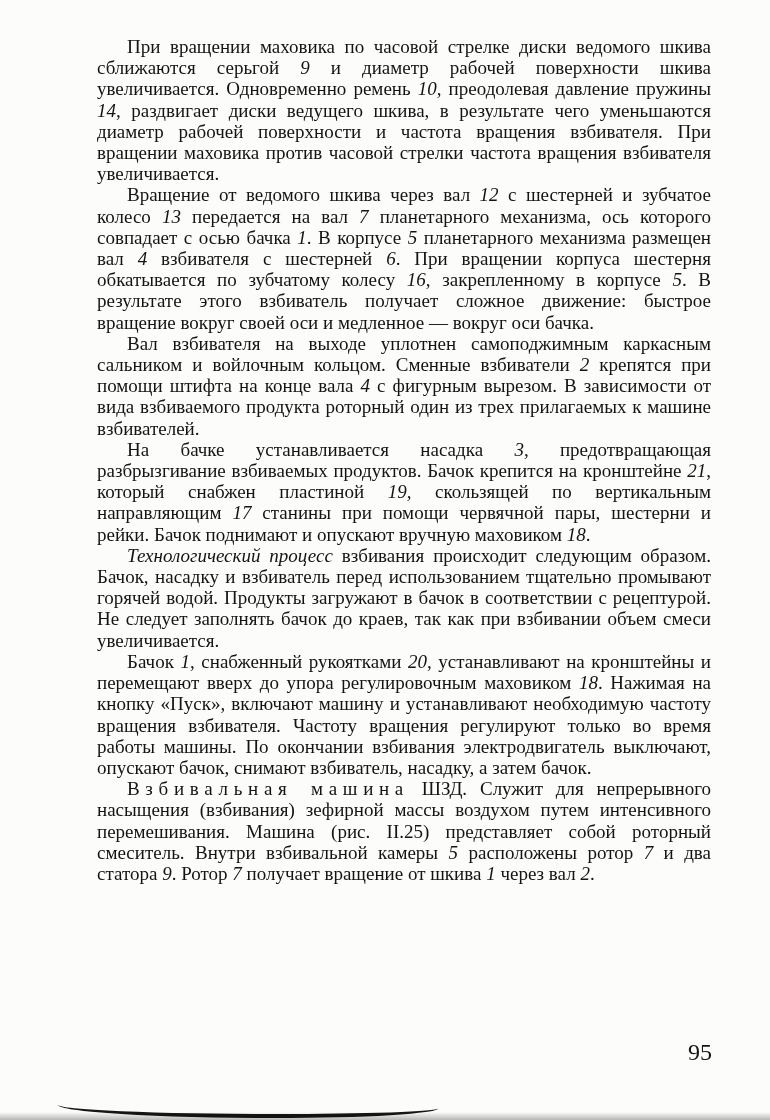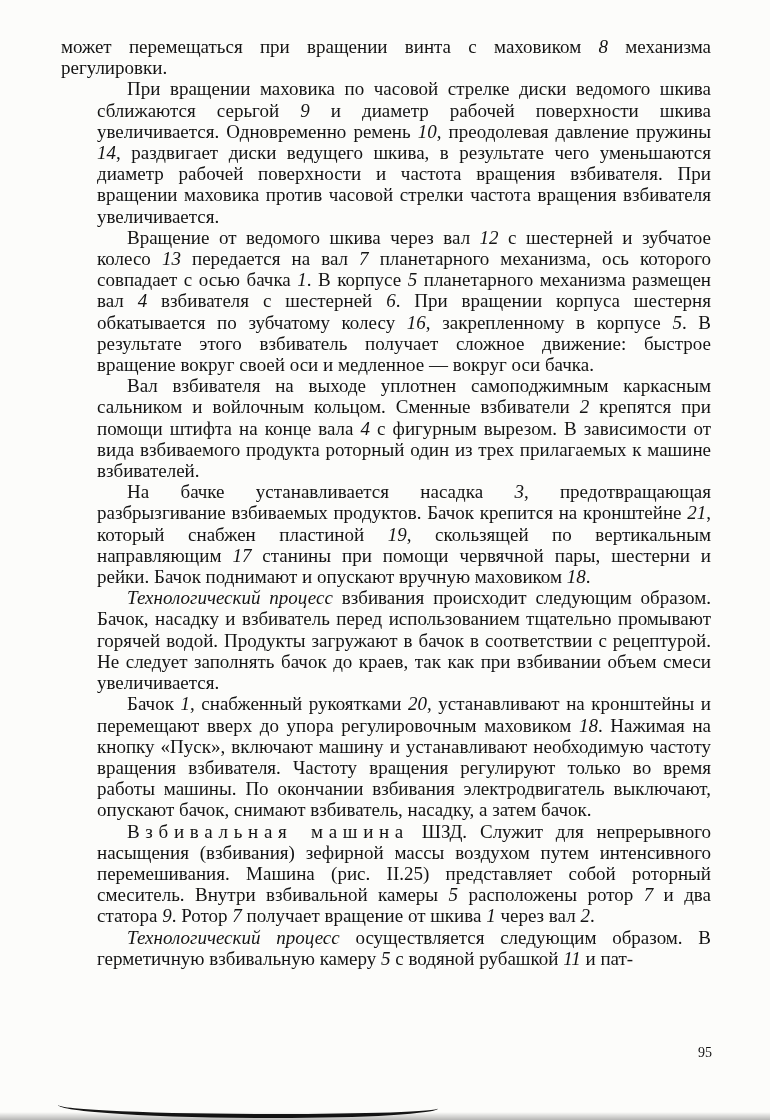--- a/index.html
+++ b/index.html
@@ -45,21 +45,21 @@
     font-style: italic;
     font-weight: normal;
   }
   .letterspaced {
     letter-spacing: 0.30em;
   }
   .page-number {
     position: absolute;
     right: 58px;
     top: 1042px;
-    font-size: 14px;
+    font-size: 24px;
     line-height: 21px;
   }
   .scan-curl {
     position: absolute;
     left: 58px;
     bottom: 2px;
     width: 380px;
     height: 12px;
     border-bottom: 4px solid #151515;
     border-radius: 0 0 45% 60% / 0 0 10px 14px;
@@ -71,26 +71,24 @@
     width: 100%;
     height: 8px;
     background: linear-gradient(to bottom, rgba(0,0,0,0), rgba(0,0,0,0.28));
   }
 </style>
 </head>
 <body>
 
 <div class="page">
   <div class="text-block" id="text-block">
-      <p class="para"><span>может перемещаться при вращении винта с маховиком </span><span class="italic">8</span><span> механизма регулировки.</span></p>
       <p class="para indent"><span>При вращении маховика по часовой стрелке диски ведомого шкива сближаются серьгой </span><span class="italic">9</span><span> и диаметр рабочей поверхности шкива увеличивается. Одновременно ремень </span><span class="italic">10</span><span>, преодолевая давление пружины </span><span class="italic">14</span><span>, раздвигает диски ведущего шкива, в результате чего уменьшаются диаметр рабочей поверхности и частота вращения взбивателя. При вращении маховика против часовой стрелки частота вращения взбивателя увеличивается.</span></p>
       <p class="para indent"><span>Вращение от ведомого шкива через вал </span><span class="italic">12</span><span> с шестерней и зубчатое колесо </span><span class="italic">13</span><span> передается на вал </span><span class="italic">7</span><span> планетарного механизма, ось которого совпадает с осью бачка </span><span class="italic">1</span><span>. В корпусе </span><span class="italic">5</span><span> планетарного механизма размещен вал </span><span class="italic">4</span><span> взбивателя с шестерней </span><span class="italic">6</span><span>. При вращении корпуса шестерня обкатывается по зубчатому колесу </span><span class="italic">16</span><span>, закрепленному в корпусе </span><span class="italic">5</span><span>. В результате этого взбиватель получает сложное движение: быстрое вращение вокруг своей оси и медленное — вокруг оси бачка.</span></p>
       <p class="para indent"><span>Вал взбивателя на выходе уплотнен самоподжимным каркасным сальником и войлочным кольцом. Сменные взбиватели </span><span class="italic">2</span><span> крепятся при помощи штифта на конце вала </span><span class="italic">4</span><span> с фигурным вырезом. В зависимости от вида взбиваемого продукта роторный один из трех прилагаемых к машине взбивателей.</span></p>
       <p class="para indent"><span>На бачке устанавливается насадка </span><span class="italic">3</span><span>, предотвращающая разбрызгивание взбиваемых продуктов. Бачок крепится на кронштейне </span><span class="italic">21</span><span>, который снабжен пластиной </span><span class="italic">19</span><span>, скользящей по вертикальным направляющим </span><span class="italic">17</span><span> станины при помощи червячной пары, шестерни и рейки. Бачок поднимают и опускают вручную маховиком </span><span class="italic">18</span><span>.</span></p>
       <p class="para indent"><span class="bold-italic">Технологический процесс</span><span> взбивания происходит следующим образом. Бачок, насадку и взбиватель перед использованием тщательно промывают горячей водой. Продукты загружают в бачок в соответствии с рецептурой. Не следует заполнять бачок до краев, так как при взбивании объем смеси увеличивается.</span></p>
       <p class="para indent"><span>Бачок </span><span class="italic">1</span><span>, снабженный рукоятками </span><span class="italic">20</span><span>, устанавливают на кронштейны и перемещают вверх до упора регулировочным маховиком </span><span class="italic">18</span><span>. Нажимая на кнопку «Пуск», включают машину и устанавливают необходимую частоту вращения взбивателя. Частоту вращения регулируют только во время работы машины. По окончании взбивания электродвигатель выключают, опускают бачок, снимают взбиватель, насадку, а затем бачок.</span></p>
       <p class="para indent"><span class="letterspaced">Взбивальная машина</span><span> ШЗД. Служит для непрерывного насыщения (взбивания) зефирной массы воздухом путем интенсивного перемешивания. Машина (рис. II.25) представляет собой роторный смеситель. Внутри взбивальной камеры </span><span class="italic">5</span><span> расположены ротор </span><span class="italic">7</span><span> и два статора </span><span class="italic">9</span><span>. Ротор </span><span class="italic">7</span><span> получает вращение от шкива </span><span class="italic">1</span><span> через вал </span><span class="italic">2</span><span>.</span></p>
-      <p class="para indent"><span class="bold-italic">Технологический процесс</span><span> осуществляется следующим образом. В герметичную взбивальную камеру </span><span class="italic">5</span><span> с водяной рубашкой </span><span class="italic">11</span><span> и пат-</span></p>
     </div>
   <div class="page-number">95</div>
   <div class="scan-curl"></div>
   <div class="scan-bottom"></div>
 </div>
 
 </body></html>

